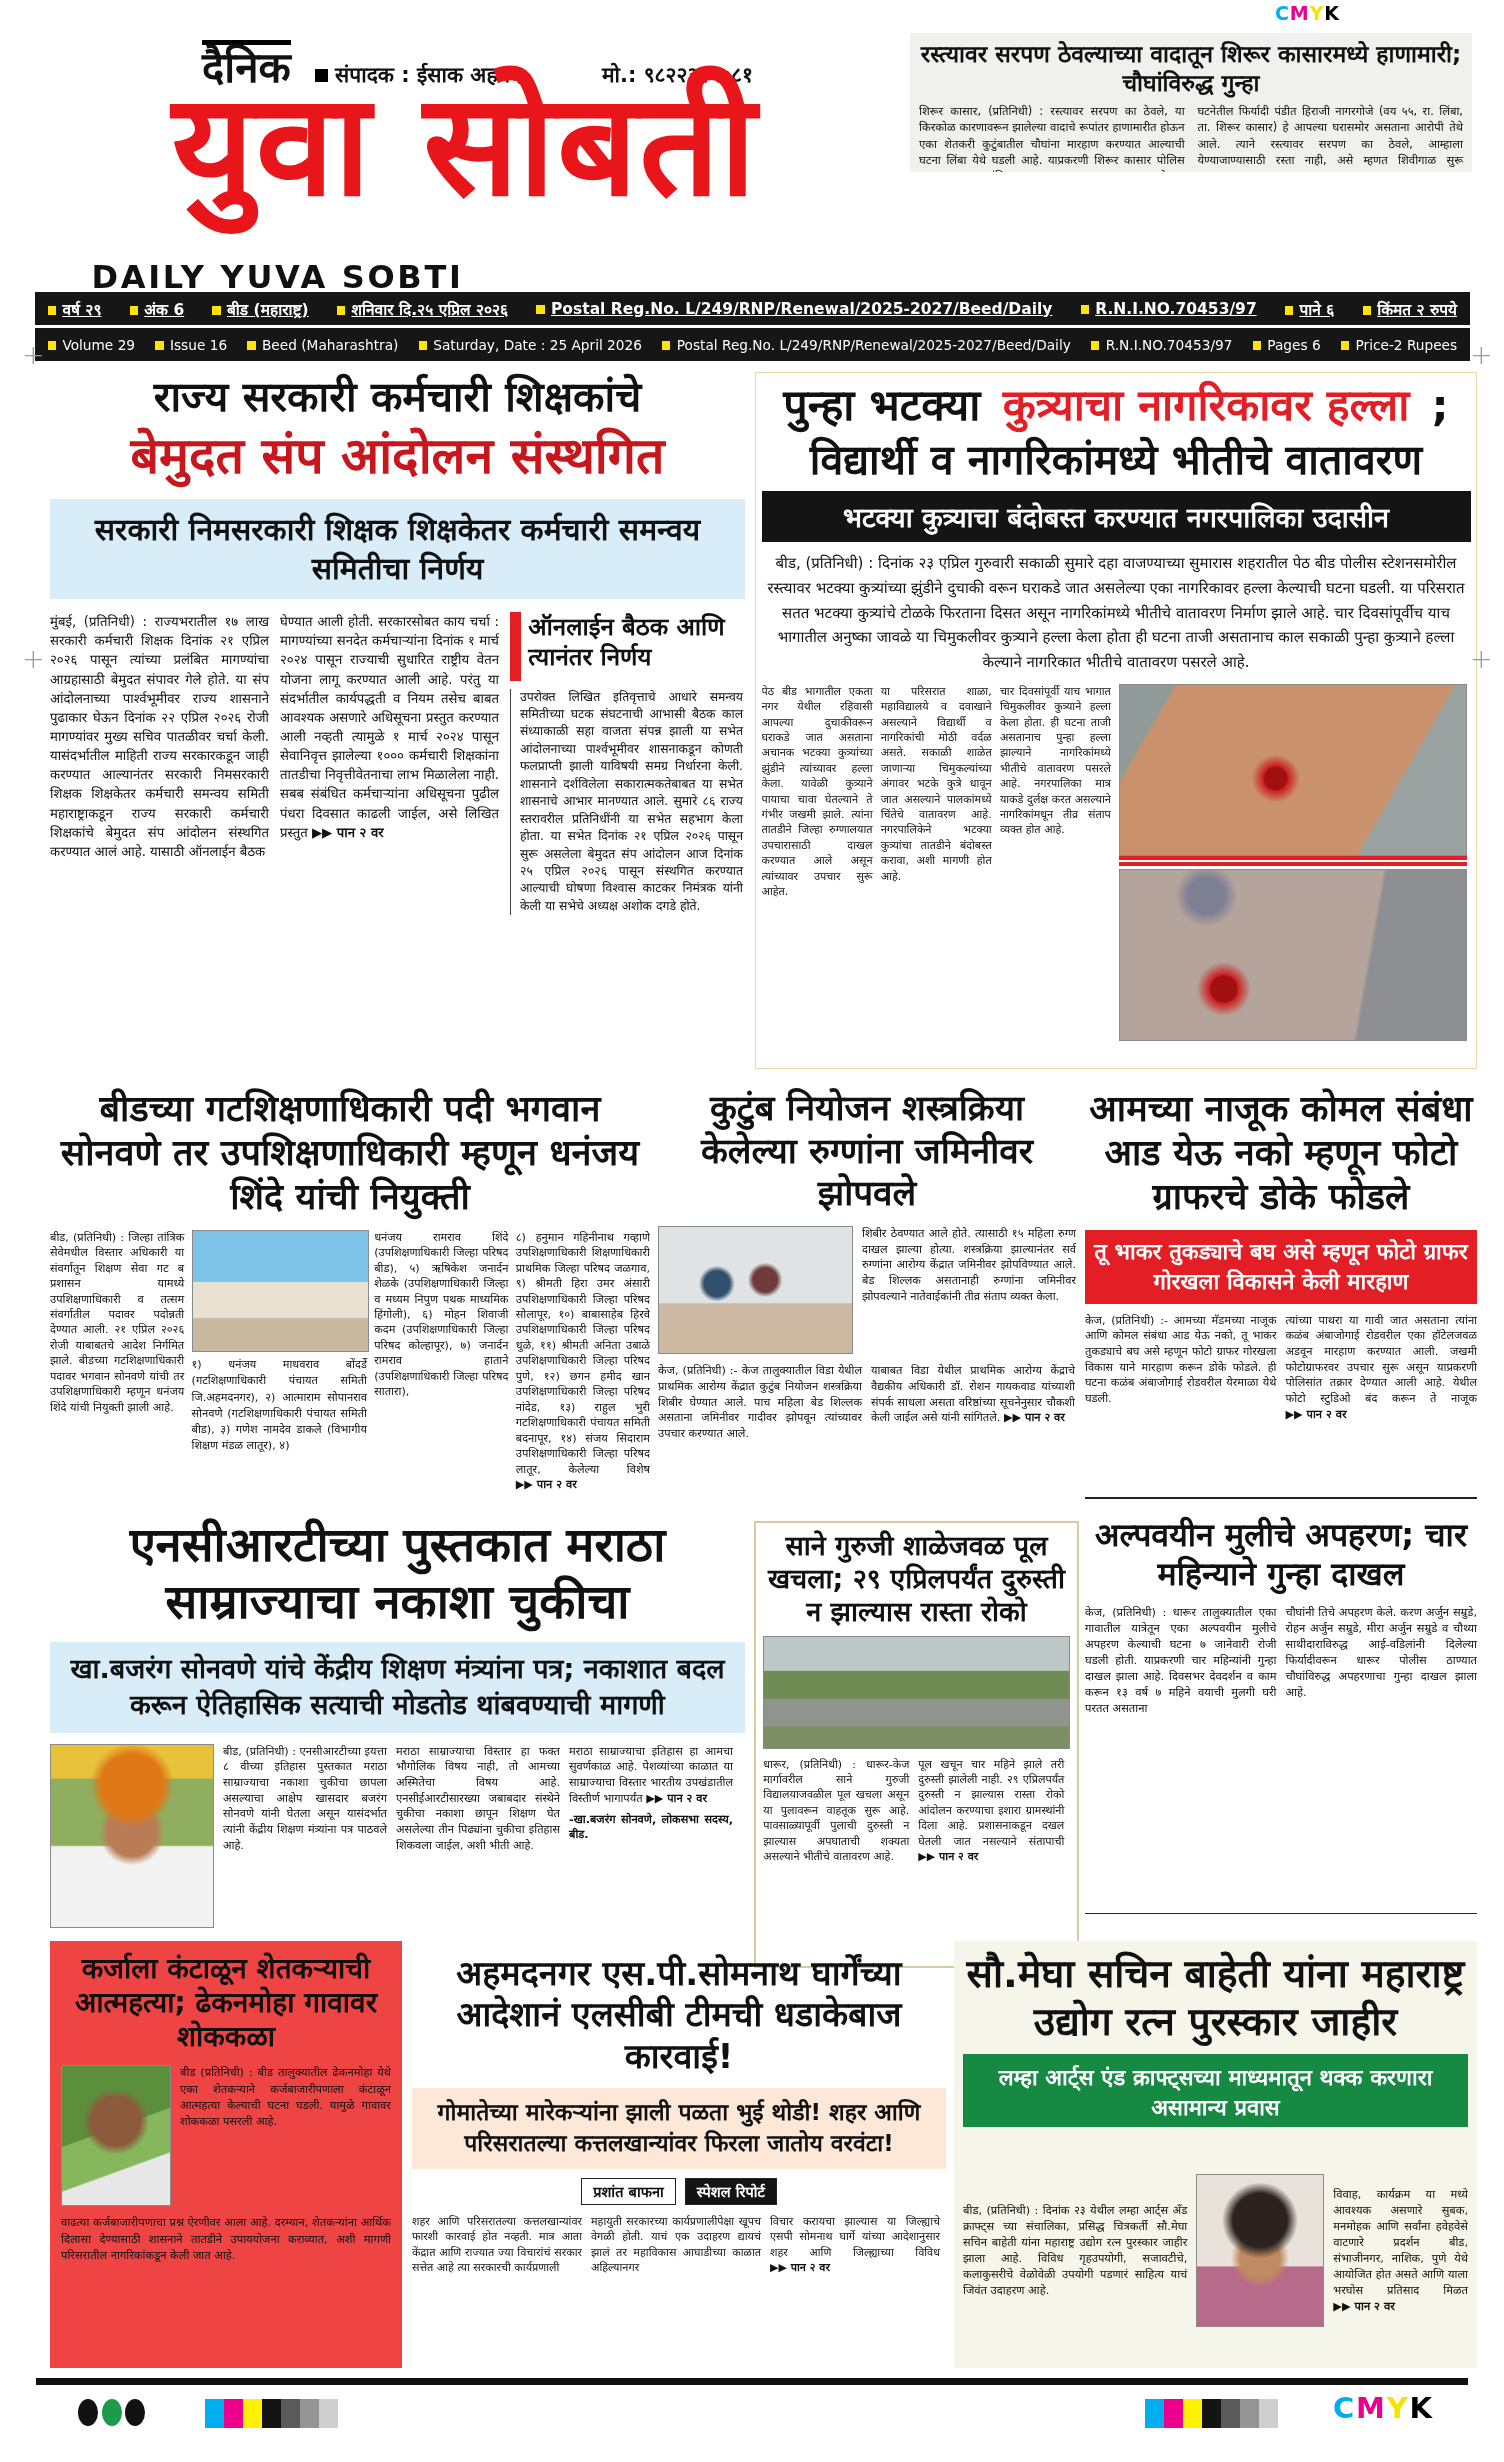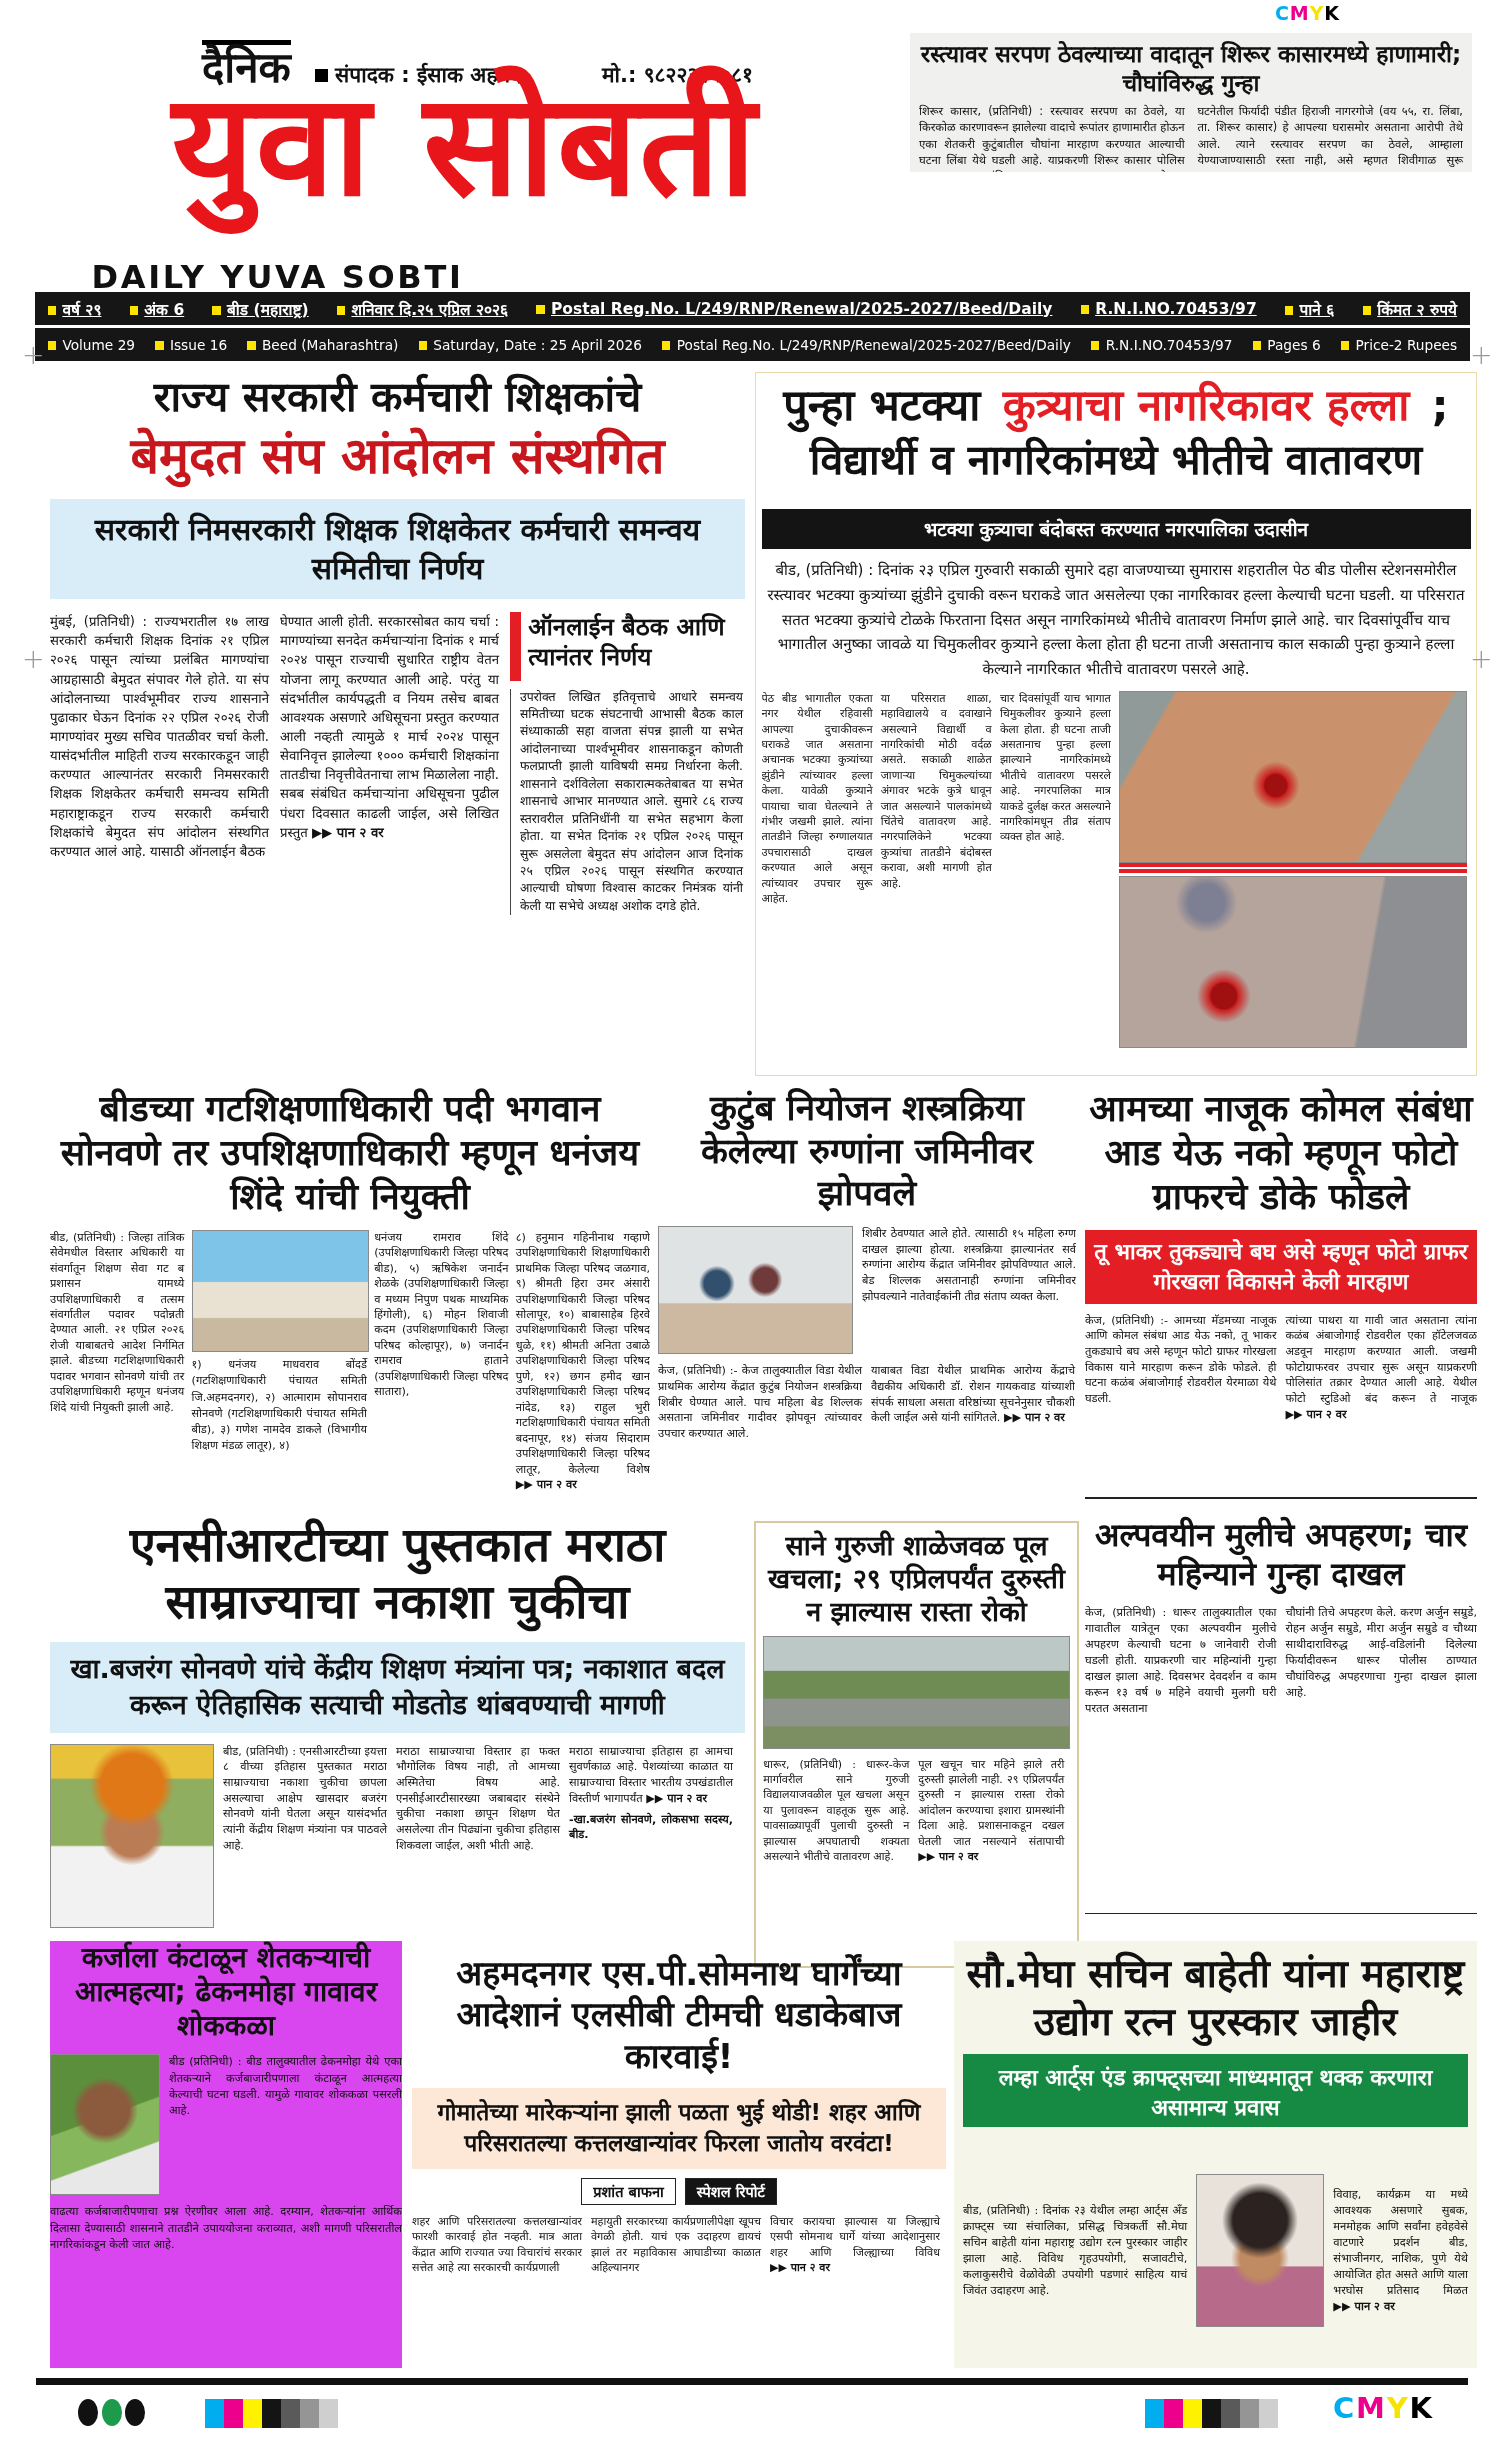--- a/index.html
+++ b/index.html
@@ -43,21 +43,21 @@
   .meetbox{width:233px;}
   .meetbox .t{display:flex;gap:7.3px;}
   .meetbox .rbar{width:11px;height:69px;background:#e31e24;flex:none;}
   .meetbox h3{margin:0;font-size:24px;line-height:1.25;font-weight:bold;}
   .meetbox .mb{margin-top:7.3px;border-left:1.8px solid #444;padding-left:9px;font-size:12.3px;line-height:1.42;text-align:justify;}
   
   .dog{left:755px;top:372px;width:722px;border:1.8px solid #ead9ac;padding:5.5px;box-sizing:border-box;}
   .dog .h1{font-size:43px;}
   .dog .h1 .r{color:#e31e24;}
   .dog .h2{font-size:41px;margin-top:3.6px;}
-  .dog .bar{margin-top:24px;background:#141414;color:#fff;font-size:19px;font-weight:bold;text-align:center;padding:7.3px 3.6px;}
+  .dog .bar{margin-top:6px;background:#141414;color:#fff;font-size:27px;font-weight:bold;text-align:center;padding:7.3px 3.6px;}
   .dog .intro{margin-top:9px;font-size:15px;line-height:1.65;text-align:center;}
   .dog .brow{display:flex;gap:8.2px;margin-top:9px;height:379px;overflow:hidden;}
   .dog .bc{width:111px;font-size:11px;line-height:1.4;}
   .dogphotos{width:348px;flex:none;}
   .foot1{height:170px;background:
      radial-gradient(circle at 45% 55%, #a01010 0 11px, #c22 12.8px, transparent 24px),
      linear-gradient(120deg,#8f9a99 0 12%, #c9926c 13% 75%, #9aa3a1 76%);}
   .divider{height:12.8px;background:repeating-linear-gradient(180deg,#e31e24 0 3.6px,#fff 3.6px 6.4px,#e31e24 6.4px 10px,#fff 10px 12.8px);}
   .foot2{height:170px;background:
      radial-gradient(circle at 30% 70%, #a01010 0 12.8px, #c22 14.6px, transparent 27px),
@@ -100,21 +100,21 @@
   .bridge .hl{font-size:27px;}
   .bridge .road-photo{margin-top:7.3px;height:111px;background:
      linear-gradient(180deg,#bcc8c6 0 30%, #6f8c54 31% 55%, #8f948c 56% 80%, #7c8f62 81%);}
   .bridge .brow{display:flex;gap:9px;margin-top:7.3px;height:202px;overflow:hidden;}
   .bridge .bc{width:146px;font-size:11px;line-height:1.4;}
   .kidnap{left:1085px;top:1516px;width:392px;}
   .kidnap .hl{font-size:32px;}
   .kidnap .brow{display:flex;gap:9px;margin-top:11px;height:308px;overflow:hidden;border-bottom:1.8px solid #222;}
   .kidnap .bc{width:192px;font-size:11.3px;line-height:1.42;}
   
-  .farmer{left:50px;top:1941px;width:352px;height:427px;background:#d946ef;box-sizing:border-box;overflow:hidden;}
+  .farmer{left:50px;top:1941px;width:352px;height:427px;background:#ef4444;padding:11px;box-sizing:border-box;overflow:hidden;}
   .farmer .hl{font-size:28px;}
   .farmer .top{display:flex;gap:9px;margin-top:11px;}
   .farm-photo{width:108px;height:139px;flex:none;background:
      radial-gradient(circle at 50% 40%, #8c5a3c 0 24px, transparent 33px),
      linear-gradient(160deg,#5c8f3c 0 45%, #86b75c 46% 70%, #e8e8e8 71%);}
   .farmer .bc{font-size:11.3px;line-height:1.42;}
   .lcb{left:412px;top:1953px;width:534px;}
   .lcb .hl{font-size:34px;}
   .lcb .sub{margin-top:11px;background:#fde8d8;padding:9px 5.5px;font-size:23px;font-weight:bold;text-align:center;line-height:1.35;}
   .byline{display:flex;gap:9px;justify-content:center;margin-top:9px;}

